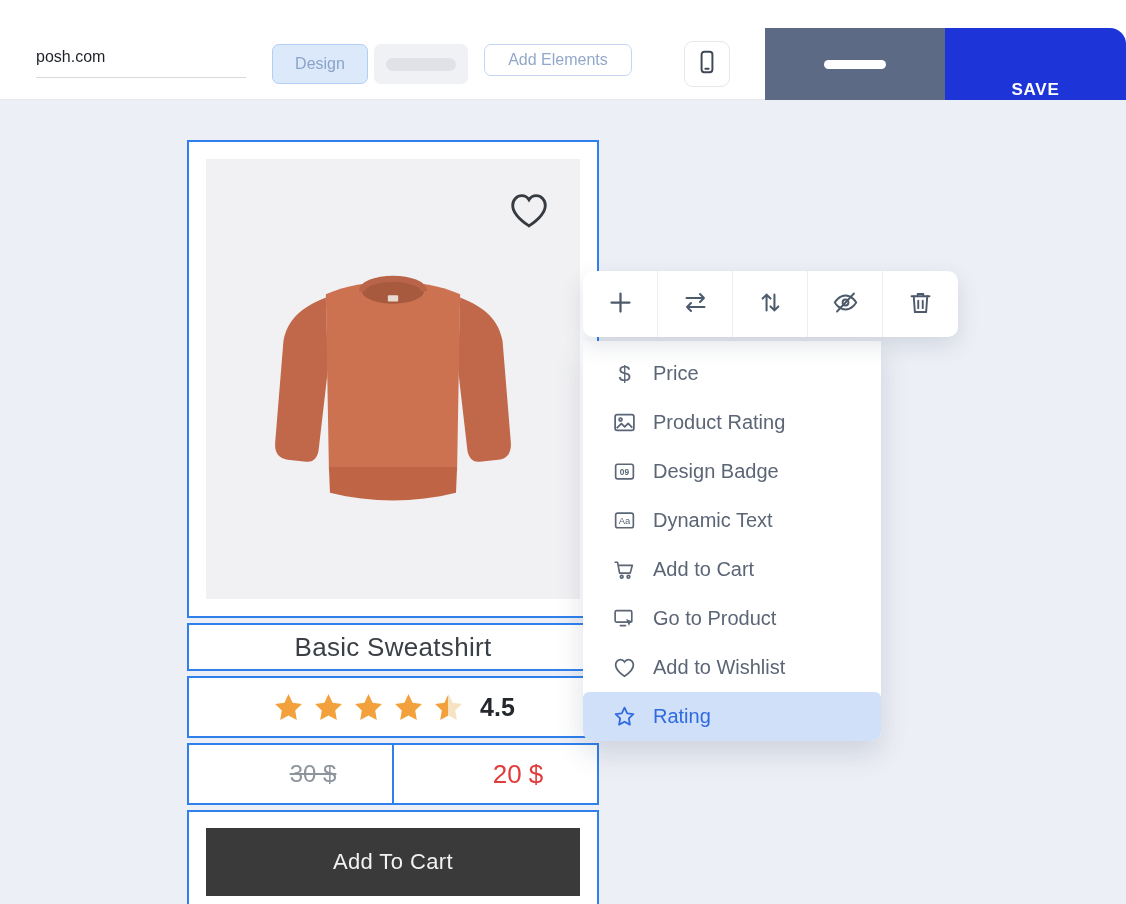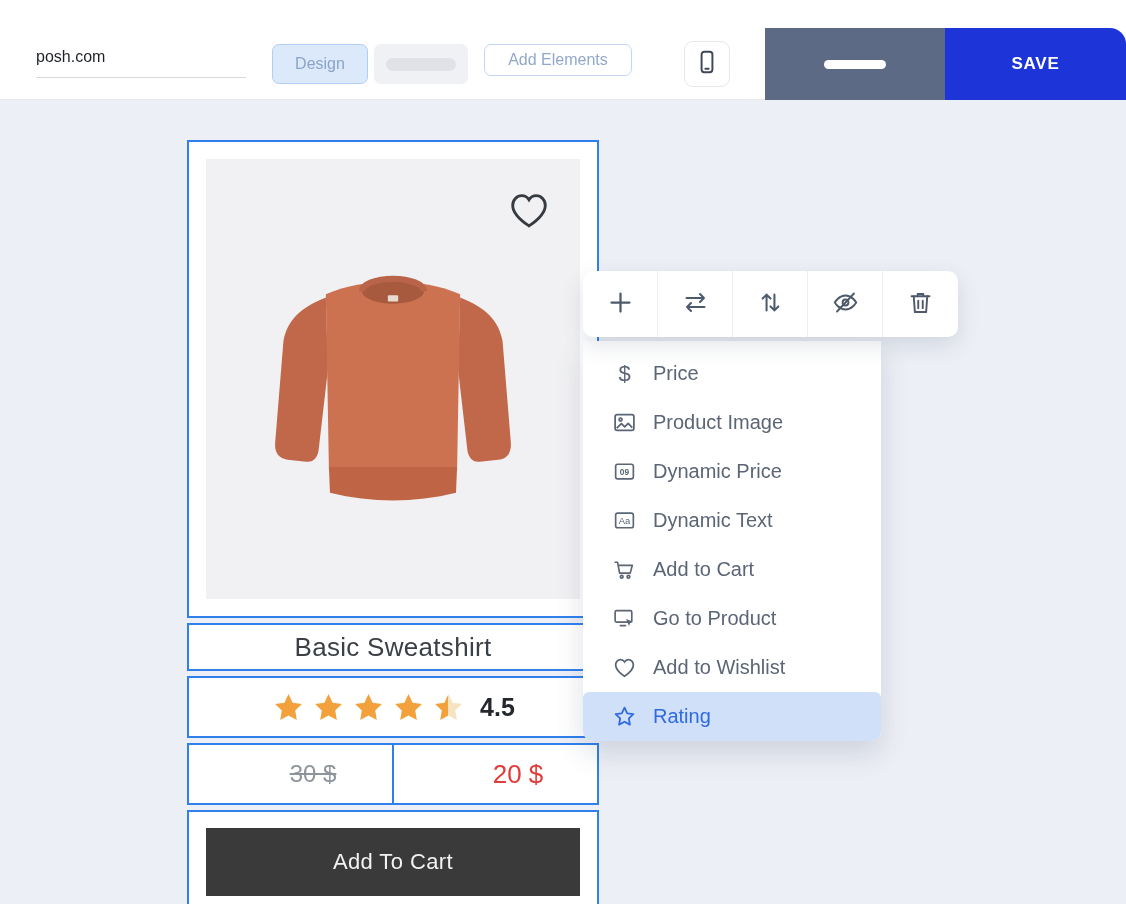--- a/index.html
+++ b/index.html
@@ -9,21 +9,21 @@
   
   .topbar { position:absolute; left:0; top:0; width:1126px; height:72px; background:#ffffff; border-bottom:1px solid #e8eaef; z-index:5; }
   .site-url { position:absolute; left:36px; top:20px; width:210px; font-size:16px; color:#1f2329; padding-bottom:11px; border-bottom:1px solid #d6d9de; }
   .design-btn { position:absolute; left:272px; top:16px; width:96px; height:40px; border-radius:7px; background:#dce9fb; border:1.5px solid #b4cdf6; color:#8ba3c9; font-size:16px; display:flex; align-items:center; justify-content:center; cursor:pointer; }
   .skeleton-box { position:absolute; left:374px; top:16px; width:94px; height:40px; border-radius:7px; background:#f0f1f4; display:flex; align-items:center; justify-content:center; }
   .skeleton-pill { width:70px; height:13px; border-radius:7px; background:#e0e2e7; }
   .add-elements-btn { position:absolute; left:484px; top:16px; width:148px; height:32px; border-radius:7px; background:#ffffff; border:1.5px solid #c4d5f1; color:#93a8c9; font-size:16px; display:flex; align-items:center; justify-content:center; cursor:pointer; }
   .phone-btn { position:absolute; left:684px; top:13px; width:46px; height:46px; border-radius:9px; border:1px solid #e4e7ec; background:#fff; display:flex; align-items:center; justify-content:center; cursor:pointer; }
   .slate-block { position:absolute; left:765px; top:0; width:180px; height:72px; background:#5c6a86; display:flex; align-items:center; justify-content:center; cursor:pointer; }
   .slate-pill { width:62px; height:9px; border-radius:5px; background:#ffffff; }
-  .save-btn { position:absolute; left:945px; top:0; width:181px; height:72px; background:#1d34d8; color:#ffffff; font-size:17px; font-weight:bold; letter-spacing:0.8px; display:flex; align-items:center; justify-content:center; cursor:pointer; }
+  .save-btn { position:absolute; left:945px; top:0; width:181px; height:72px; background:#1d34d8; color:#ffffff; font-size:17px; font-weight:bold; letter-spacing:0.8px; display:flex; align-items:flex-end; justify-content:center; cursor:pointer; }
 
   
   .canvas { position:absolute; left:0; top:72px; width:1126px; height:832px; background:#edeff6; }
 
   
   .card { position:absolute; left:187px; top:40px; width:412px; }
   .block { border:2px solid #2f80ed; background:#ffffff; }
   .image-block { height:478px; padding:17px; }
   .image-area { position:relative; width:100%; height:100%; background:#f1f1f3; overflow:hidden; }
   .wishlist-heart { position:absolute; top:28px; right:28px; width:46px; height:46px; cursor:pointer; }
@@ -200,31 +200,31 @@
       </div>
 
       <div class="menu-item">
         <span class="mi-icon">
             <svg viewBox="0 0 24 24" fill="none" stroke="currentColor" stroke-width="1.7" stroke-linejoin="round">
               <rect x="3" y="4.5" width="18" height="15" rx="2"></rect>
               <circle cx="8.2" cy="9.2" r="1.4"></circle>
               <path d="M4.5 17.5l4.5-4.5 3.2 3.2 3.3-3.3 4 4"></path>
             </svg>
           </span>
-        <span>Product Image</span>
+        <span>Product Rating</span>
       </div>
 
       <div class="menu-item">
         <span class="mi-icon">
             <svg viewBox="0 0 24 24" fill="none" stroke="currentColor" stroke-width="1.6">
               <rect x="3.5" y="5" width="17" height="14" rx="2"></rect>
               <text x="12" y="15" text-anchor="middle" font-size="8" font-weight="bold" fill="currentColor" stroke="none" font-family="Liberation Sans,sans-serif">09</text>
             </svg>
           </span>
-        <span>Dynamic Price</span>
+        <span>Design Badge</span>
       </div>
 
       <div class="menu-item">
         <span class="mi-icon">
             <svg viewBox="0 0 24 24" fill="none" stroke="currentColor" stroke-width="1.6">
               <rect x="3.5" y="5" width="17" height="14" rx="2"></rect>
               <text x="12" y="15.2" text-anchor="middle" font-size="9" fill="currentColor" stroke="none" font-family="Liberation Sans,sans-serif">Aa</text>
             </svg>
           </span>
         <span>Dynamic Text</span>

